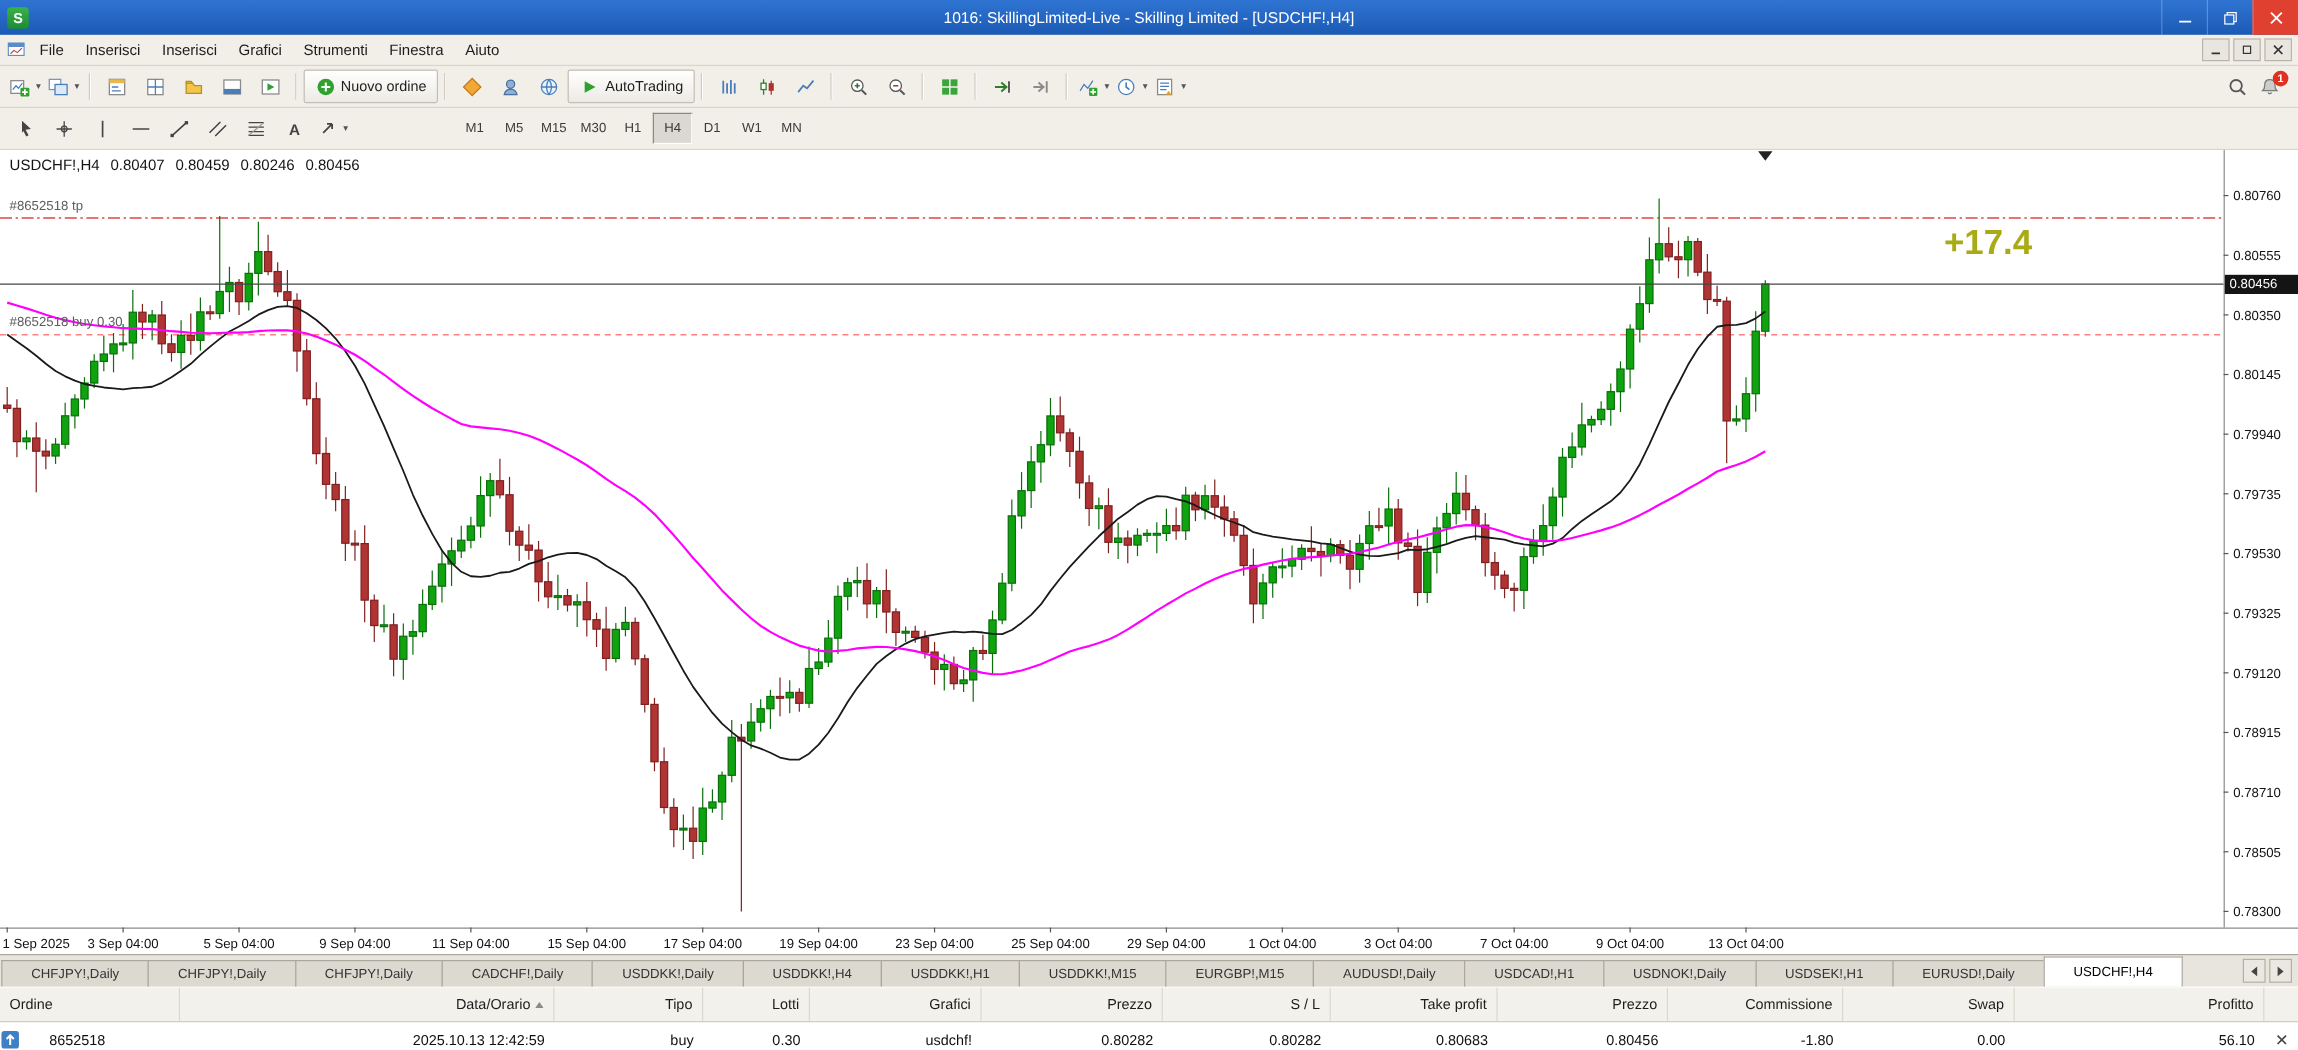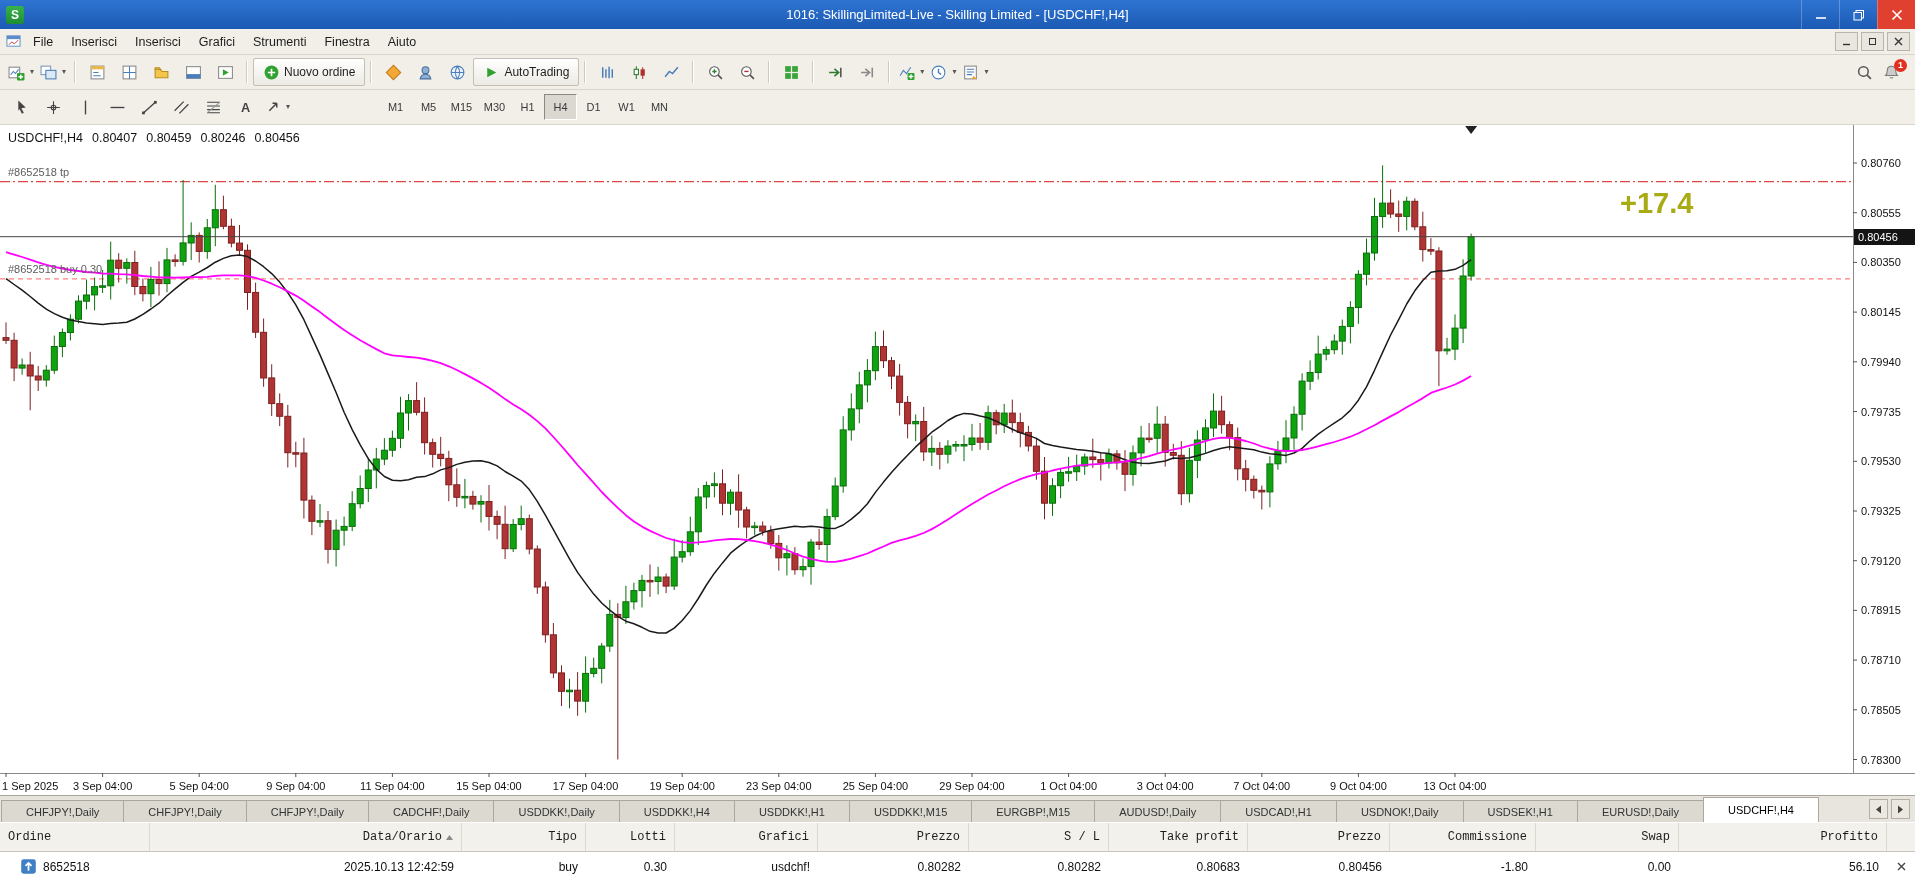--- a/index.html
+++ b/index.html
@@ -50,21 +50,21 @@
   .tab.active{background:#ffffff;height:24px;color:#000}
   .tab-arrows{position:absolute;right:5px;top:3px;display:flex;gap:3px}
   .tab-arrow{width:17px;height:18px;display:flex;align-items:center;justify-content:center;border:1px solid #b3afa6;background:#ebe8e1}
   
   .term-head{display:grid;height:28px;background:#f3f1eb;border-bottom:1px solid #c9c5bc;border-top:1px solid #ffffff;align-items:center}
   .th{display:flex;align-items:center;height:100%;padding:0 8px;font-size:12px;color:#1c1c1c;border-right:1px solid #dcd8cf;white-space:nowrap}
   .th.r{justify-content:flex-end}
   .term-row{display:grid;height:29px;background:#ffffff;align-items:center}
   .td{display:flex;align-items:center;padding:0 8px;font-size:12px;color:#101010;white-space:nowrap}
   .td.r{justify-content:flex-end}
-  .td.first{padding-left:20px;gap:6px}
+  .td.first{padding-left:0;gap:24px}
   .close-btn{justify-content:center}
   .sortic{margin-left:4px}
 </style>
 </head>
 <body>
 
 <div class="titlebar">
   <div class="app-logo">S</div>
   <div class="title-text">1016: SkillingLimited-Live - Skilling Limited - [USDCHF!,H4]</div>
   <div class="win-controls">
@@ -840,21 +840,21 @@
         </svg>
       </div>
     <div class="tab-arrow">
         <svg width="7" height="9" viewBox="0 0 7 9">
           <path d="M1 0.5l5 4-5 4z" fill="#444"></path>
         </svg>
       </div>
   </div>
 </div>
 
-<div class="term-head" id="term-head" style="grid-template-columns: 150px 312px 124px 89px 143px 151px 140px 139px 142px 146px 143px 208px 28px; font-family: Liberation Mono, monospace;">
+<div class="term-head" id="term-head" style="grid-template-columns: 150px 312px 124px 89px 143px 151px 140px 139px 142px 146px 143px 208px 28px;">
     <div class="th">
       <span>Ordine</span>
     </div>
     <div class="th r">
       <span>Data/Orario</span>
       <svg class="sortic" width="7" height="5" viewBox="0 0 7 5">
         <path d="M3.5 0L7 5H0z" fill="#8a8a8a"></path>
       </svg>
     </div>
     <div class="th r">

